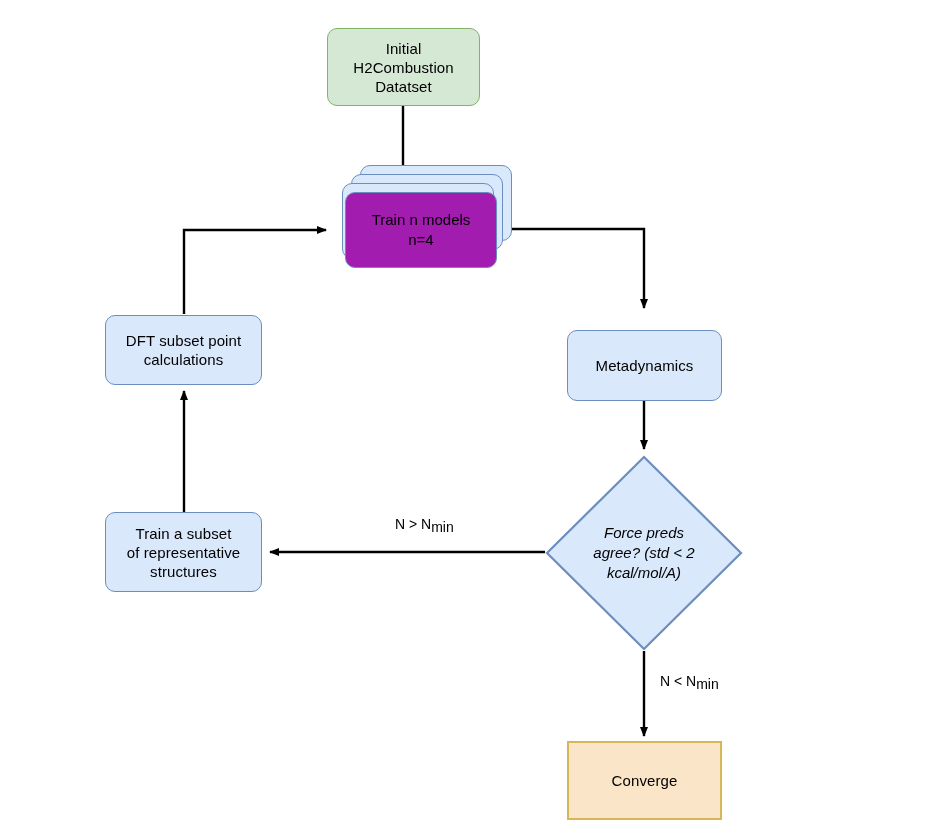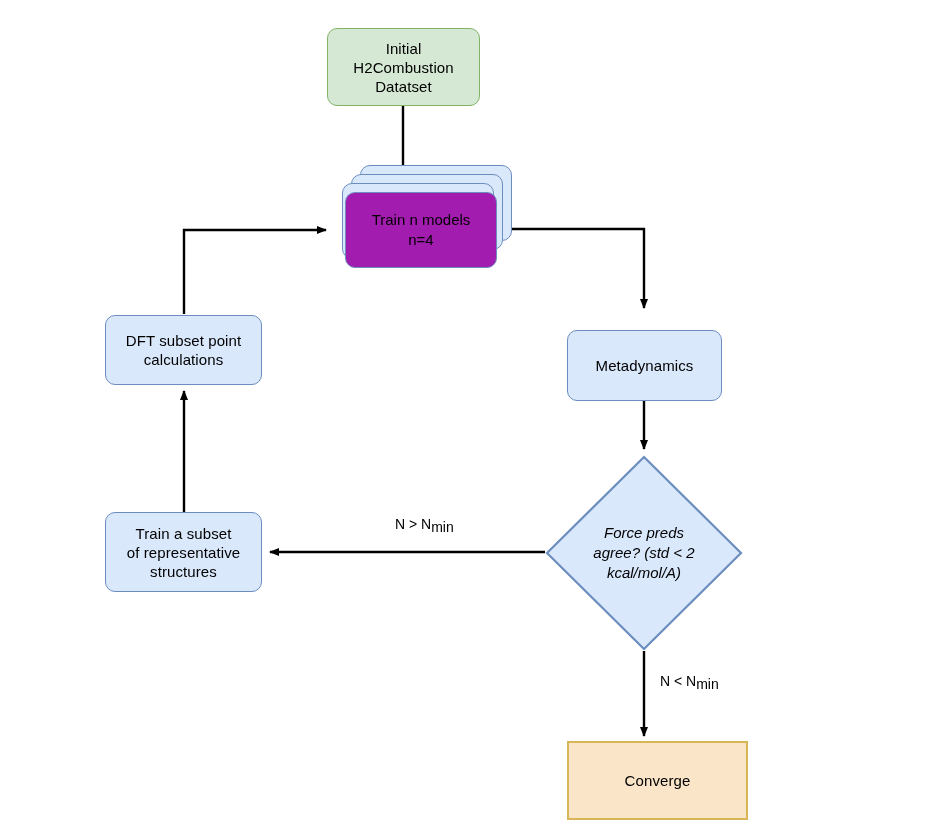--- a/index.html
+++ b/index.html
@@ -192,21 +192,21 @@
 
   <div class="diamond-wrap" style="left:545px; top:455px; width:198px; height:196px;">
     <svg class="diamond-shape" viewBox="0 0 198 196" preserveAspectRatio="none">
       <polygon points="99,2 196,98 99,194 2,98" fill="#dae8fc" stroke="#6c8ebf" stroke-width="2.2"></polygon>
     </svg>
     <div class="diamond-text">Force preds
 agree? (std &lt; 2
 kcal/mol/A)</div>
   </div>
 
-  <div class="node orange-node" style="left:567px; top:741px; width:181px; height:79px;">
+  <div class="node orange-node" style="left:567px; top:741px; width:155px; height:79px;">
     <span class="label">Converge</span>
   </div>
 
   <div class="edge-label" style="left:395px; top:516px;">
     <span>N &gt; N</span><sub>min</sub>
   </div>
 
   <div class="edge-label" style="left:660px; top:673px;">
     <span>N &lt; N</span><sub>min</sub>
   </div>

